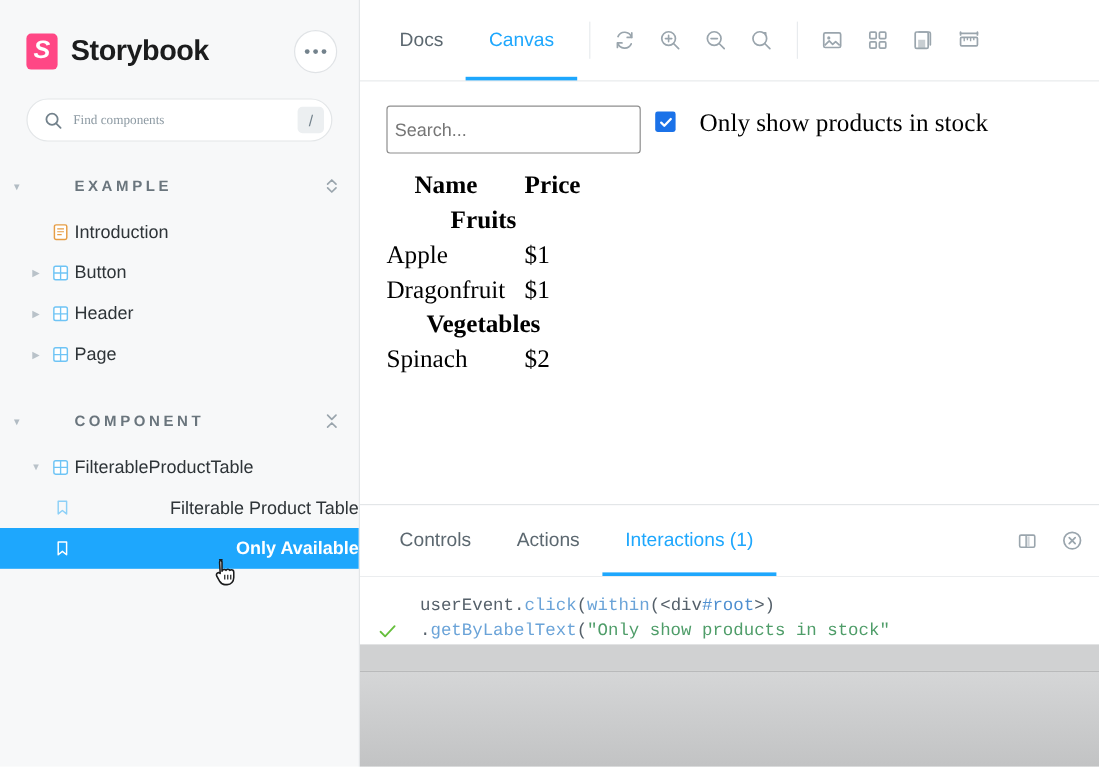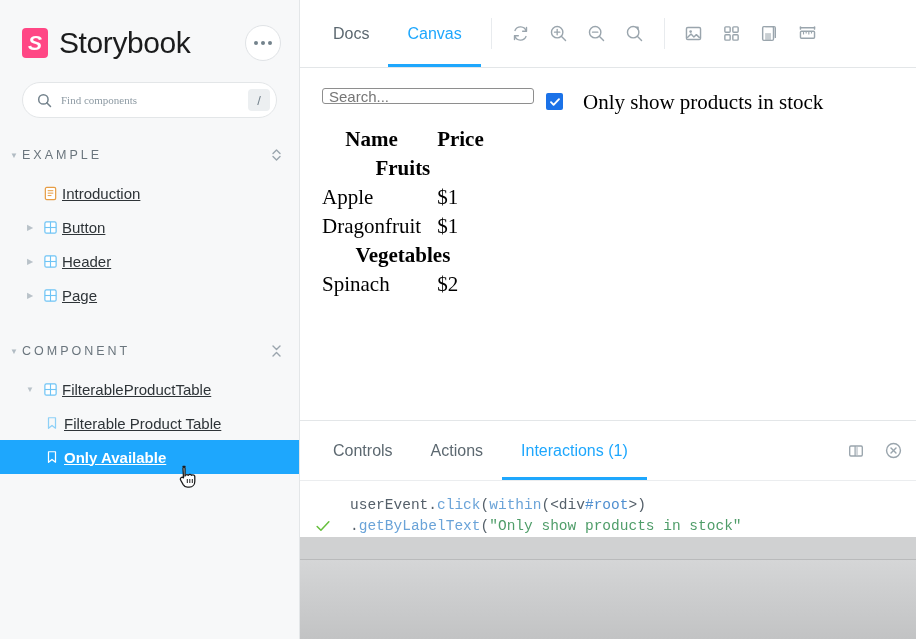--- a/index.html
+++ b/index.html
@@ -38,21 +38,21 @@
     left: 0; right: 0; top: 50%;
     transform: translateY(-52%);
     text-align: center;
     color: #fff;
     font-weight: 900;
     font-size: 21px;
     font-family: "Liberation Sans", sans-serif;
     font-style: italic;
   }
   .logo-text {
-    font-size: 30px; font-weight: 400; color: #1b1c1d;
+    font-size: 24px; font-weight: 700; color: #1b1c1d;
     letter-spacing: -0.4px;
     flex: 1;
   }
   .menu-dots {
     width: 36px; height: 36px; border-radius: 50%;
     border: 1px solid #e0e3e6;
     background: #fff;
     display: flex; align-items: center; justify-content: center;
     gap: 3px;
     cursor: pointer; flex: none;
@@ -95,44 +95,43 @@
     height: 30px; padding: 0 16px 0 6px;
     margin-bottom: 6px;
     cursor: pointer;
   }
   .group-caret {
     width: 16px; text-align: center;
     color: #b2bcc4; font-size: 8px; flex: none;
   }
   .group-title {
     flex: 1;
-    font-size: 12.5px; font-weight: 400;
-    letter-spacing: 3px; color: #6a757d;
+    font-size: 12.5px; font-weight: 700;
+    letter-spacing: 3px; color: #6a757d; margin-left: 40px;
   }
   .group-action { flex: none; color: #9aa5ad; display: flex; }
 
   .node {
     display: flex; align-items: center;
     height: 34px; padding-left: 6px;
     cursor: pointer; position: relative;
   }
   .node.selected { background: #1ea7fd; }
   .node-caret {
     width: 16px; text-align: center; flex: none;
     color: #b9c2c9; font-size: 8px;
   }
   .node-icon { width: 24px; flex: none; display: flex; align-items: center; justify-content: center; }
   .node-label {
     font-size: 15px; color: #2e3438;
     white-space: nowrap;
-    text-decoration: underline;
   }
   .node.selected .node-label { color: #fff; font-weight: 600; }
   .node.indent1 { padding-left: 22px; }
-  .node.indent2 { padding-left: 40px; }
+  .node.indent2 { padding-left: 40px; justify-content: space-between; }
 
   .cursor-ptr {
     position: absolute;
     left: 178px; top: 464px;
     width: 22px; height: 26px;
     pointer-events: none;
   }
 
   
   .main {
@@ -173,21 +172,21 @@
 
   
   .canvas {
     flex: 1; background: #fff;
     padding: 20px 0 0 22px;
     font-family: "Liberation Serif", serif;
     overflow: hidden;
   }
   .canvas-top { display: flex; align-items: flex-start; gap: 12px; }
   .c-search {
-    width: 212px; height: 16px;
+    width: 212px; height: 40px;
     border: 1px solid #8e8e8e;
     border-radius: 3px;
     padding: 0 6px;
     font-size: 15px;
     font-family: "Liberation Sans", sans-serif;
     color: #1d4ed8; outline: none;
   }
   .c-search::placeholder { color: #767676; }
   .c-check-row { display: flex; align-items: flex-start; gap: 20px; padding-top: 3px; }
   .c-checkbox {

